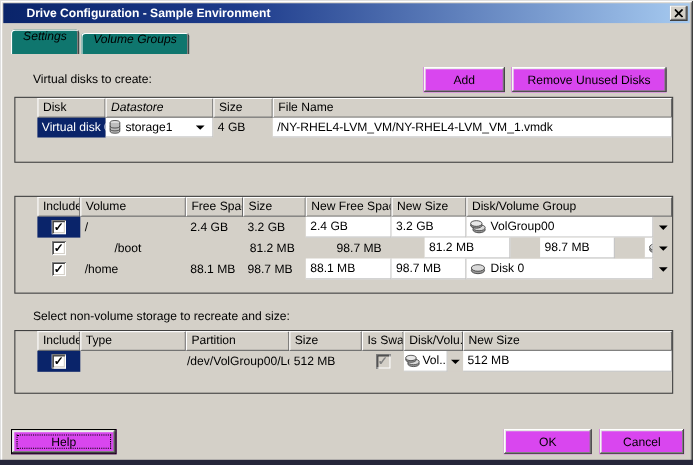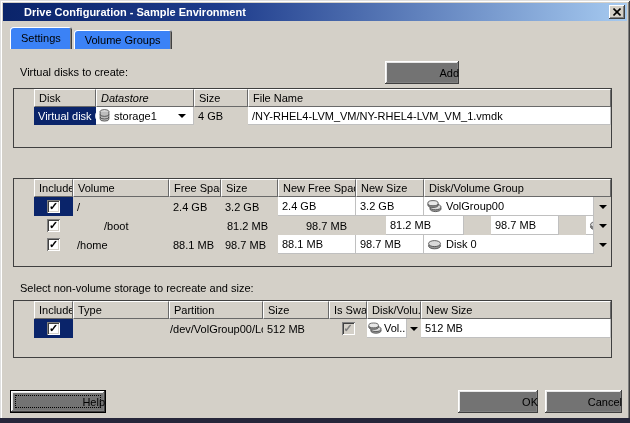--- a/index.html
+++ b/index.html
@@ -13,28 +13,28 @@
     position:absolute;left:3px;top:3px;width:624px;height:18px;
     background:linear-gradient(90deg,#0a246a 0%,#1e3c8c 35%,#a6caf0 100%);
     color:#fff;font-weight:bold;display:flex;align-items:center;padding-left:21px;box-sizing:border-box;
   }
   .close-btn{
     position:absolute;right:2px;top:2px;width:16px;height:14px;background:#d4d0c8;
     box-shadow:inset -1px -1px #404040,inset 1px 1px #fff,inset -2px -2px #808080;
     display:flex;align-items:center;justify-content:center;cursor:default;
   }
   .tabs{position:absolute;left:10px;top:27px;height:22px;display:flex;align-items:flex-end;}
-  .tab{box-sizing:border-box;background:#3b82f6;padding:0 11px;display:flex;align-items:center;
+  .tab{box-sizing:border-box;background:#0f766e;padding:0 11px;display:flex;align-items:flex-start;
        border-radius:3px 3px 0 0;
-       box-shadow:inset 1px 1px #fff,inset -1px 0 #404040,inset -2px 0 #808080;}
+       box-shadow:inset 1px 1px #fff,inset -1px 0 #404040,inset -2px 0 #808080;font-style:italic;}
   .tab.active{height:22px;z-index:2;}
   .tab.inactive{height:19px;margin-left:2px;color:#000;}
-  .section-label{position:absolute;left:20px;}
+  .section-label{position:absolute;left:30px;}
   .btn{
-    position:absolute;height:23px;background:#737373;display:flex;align-items:center;justify-content:flex-end;
+    position:absolute;height:23px;background:#d946ef;display:flex;align-items:center;justify-content:center;
     box-shadow:inset -1px -1px #404040,inset 1px 1px #fff,inset -2px -2px #808080,inset 2px 2px #e6e6e6;
     cursor:default;box-sizing:border-box;
   }
   .btn.default{border:1px solid #000;}
   .focus-rect{position:absolute;left:4px;top:4px;right:4px;bottom:4px;border:1px dotted #000;}
   .tbl{position:absolute;left:13px;width:599px;background:#d4d0c8;border:1px solid #404040;box-sizing:border-box;overflow:hidden;padding-left:20px;}
   .thead{display:flex;height:18px;}
   .th{
     box-sizing:border-box;background:#d4d0c8;display:flex;align-items:center;padding:0 4px;
     border-top:1px solid #fff;border-left:1px solid #fff;border-right:1px solid #696969;border-bottom:1px solid #696969;
@@ -83,20 +83,23 @@
     </div>
     <div class="tab inactive">
       <span>Volume Groups</span>
     </div>
   </div>
 
   <div class="section-label" style="top:66px;">Virtual disks to create:</div>
   <div class="btn" style="left:385px;top:61px;width:74px;">
     <span>Add</span>
   </div>
+  <div class="btn" style="left:465px;top:61px;width:141px;">
+    <span>Remove Unused Disks</span>
+  </div>
 
   <div class="tbl" style="top:88px;height:60px;">
     <div class="thead">
       <div class="th" style="width:62px;">
           <span>Disk</span>
         </div>
       <div class="th" style="width:98px;font-style:italic;">
           <span>Datastore</span>
         </div>
       <div class="th" style="width:54px;">

